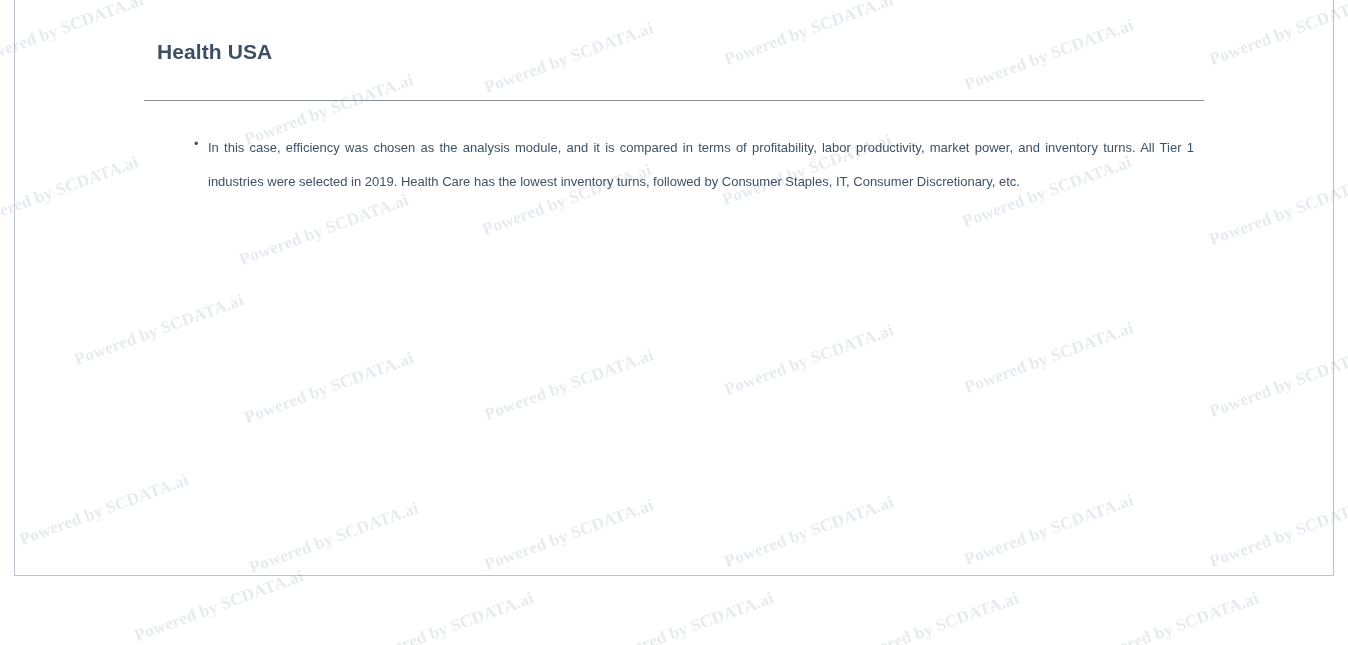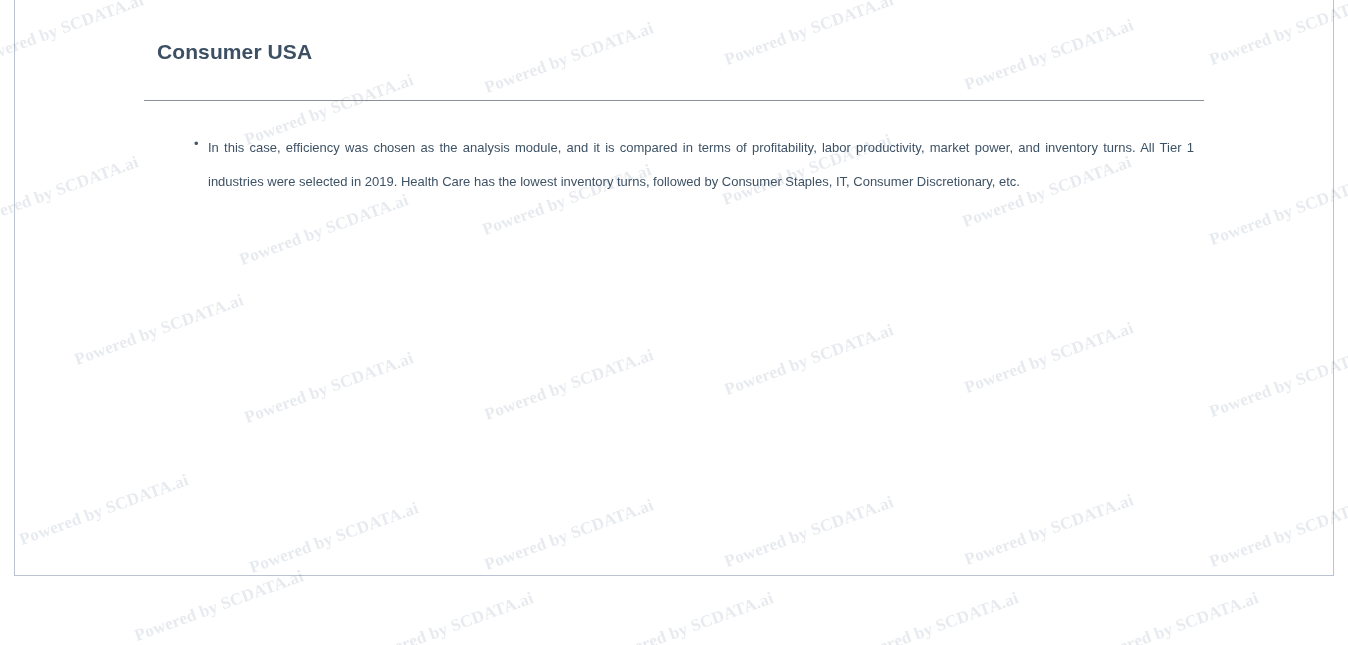--- a/index.html
+++ b/index.html
@@ -129,19 +129,19 @@
 
   <div class="watermark" style="left:130px;  top:596px;">Powered by SCDATA.ai</div>
   <div class="watermark" style="left:360px;  top:618px;">Powered by SCDATA.ai</div>
   <div class="watermark" style="left:600px;  top:618px;">Powered by SCDATA.ai</div>
   <div class="watermark" style="left:845px;  top:618px;">Powered by SCDATA.ai</div>
   <div class="watermark" style="left:1085px; top:618px;">Powered by SCDATA.ai</div>
 </div>
 
 <div class="slide-frame"></div>
 
-<div class="slide-title">Consumer USA</div>
+<div class="slide-title">Health USA</div>
 <div class="title-rule"></div>
 
 <div class="body-block">
   <div class="bullet-dot">•</div>
   <div class="body-text">In this case, efficiency was chosen as the analysis module, and it is compared in terms of profitability, labor productivity, market power, and inventory turns. All Tier 1 industries were selected in 2019. Health Care has the lowest inventory turns, followed by Consumer Staples, IT, Consumer Discretionary, etc.</div>
 </div>
 
 </body></html>

